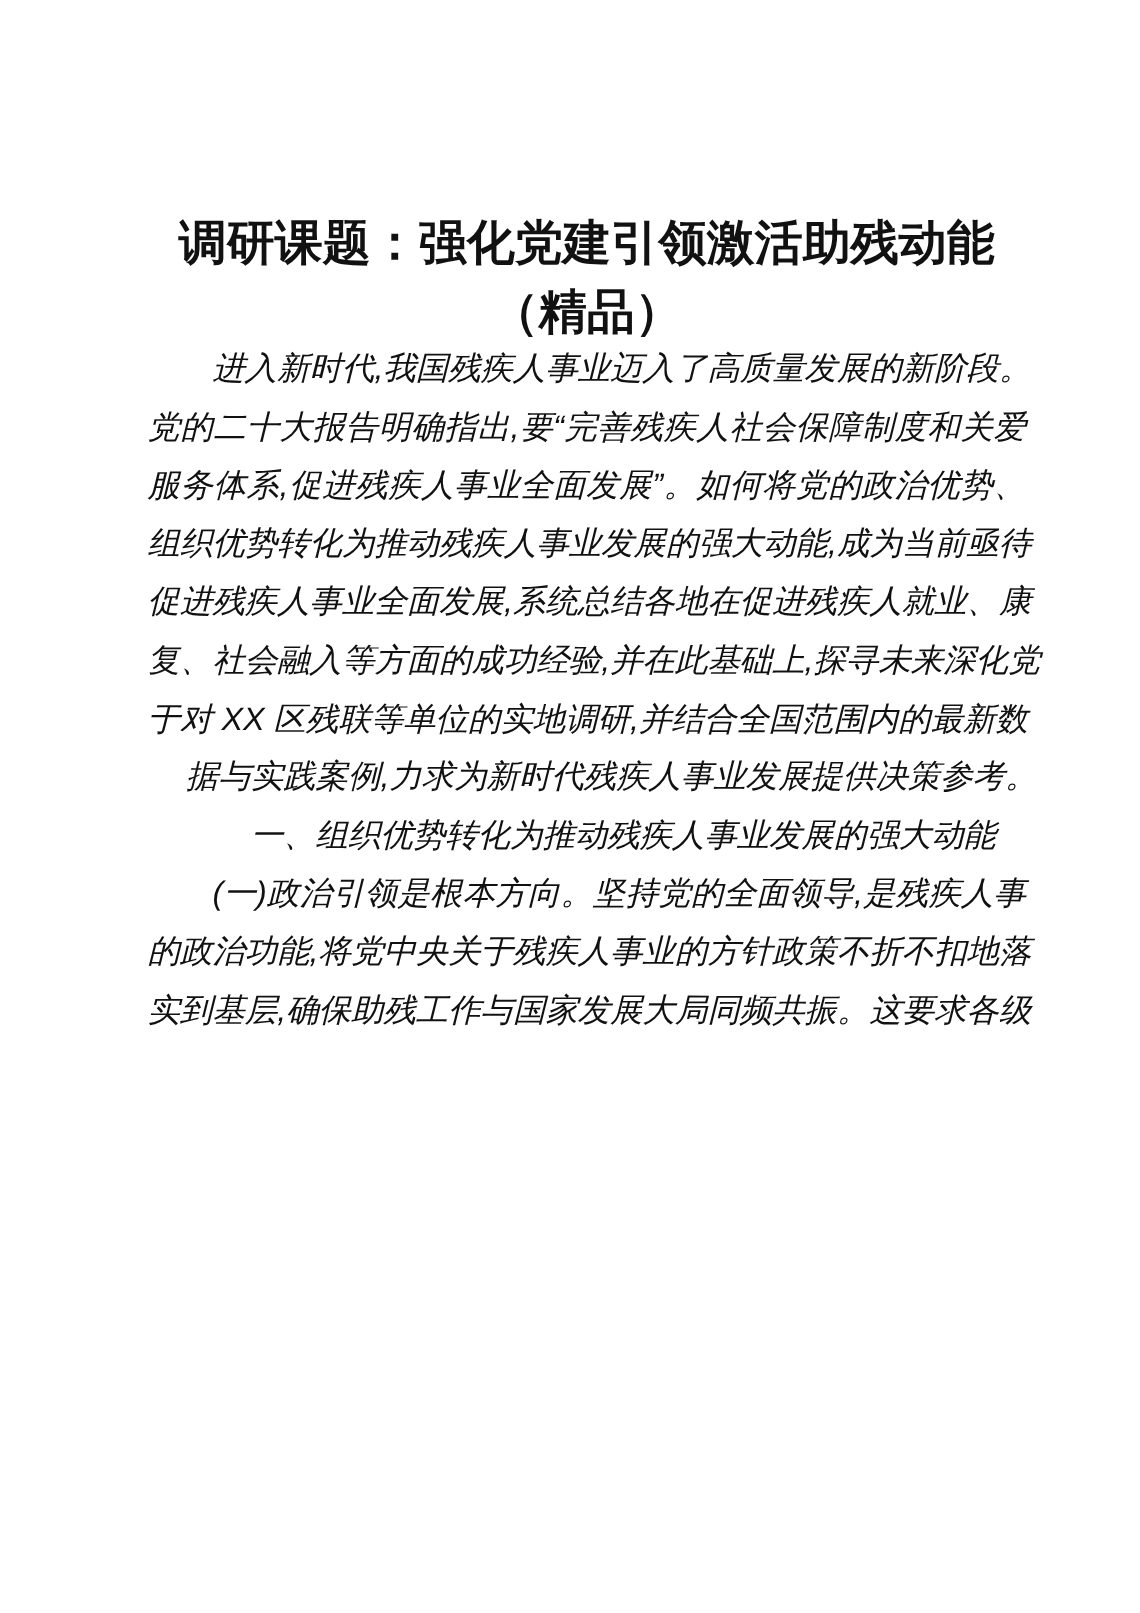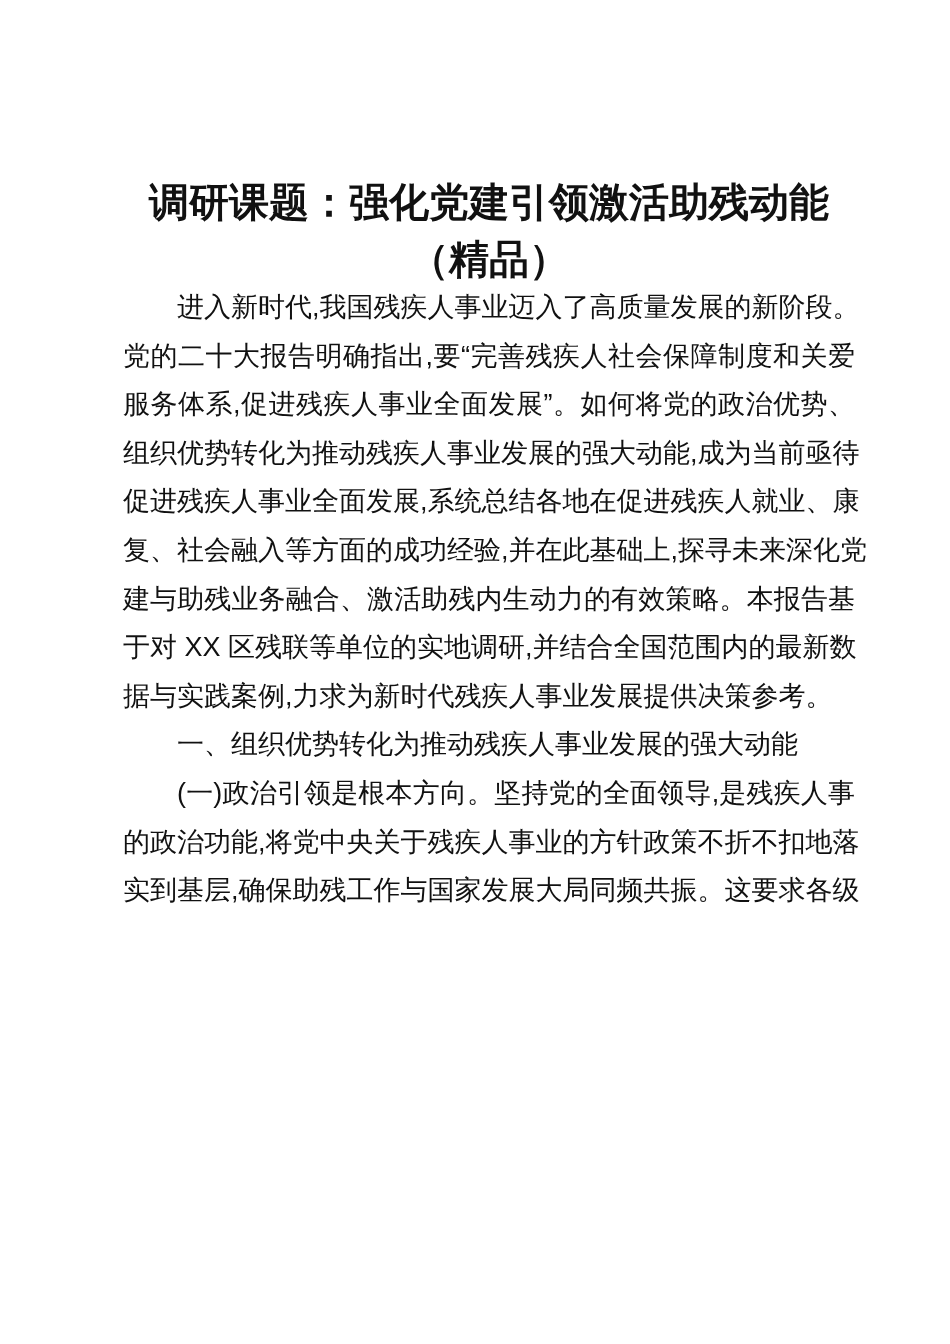--- a/index.html
+++ b/index.html
@@ -30,24 +30,26 @@
     top: 283px;
     width: 732px;
     font-size: 27px;
     line-height: 48.6px;
   }
   .para { margin: 0; }
   .line {
     white-space: nowrap;
     text-align: justify;
     text-align-last: justify;
+    font-style: italic;
   }
   .line.short {
     text-align: center;
     text-align-last: left;
+    margin-left: 32px;
   }
   .line.first { text-indent: 54px; }
   .page-footer {
     position: absolute;
     left: 0;
     top: 1234px;
     width: 950px;
     text-align: center;
     font-family: "Liberation Serif", serif;
     font-size: 24px;
@@ -69,21 +71,20 @@
 
   <div class="doc-body">
 
     <div class="para">
       <div class="line first">进入新时代,我国残疾人事业迈入了高质量发展的新阶段。</div>
       <div class="line">党的二十大报告明确指出,要“完善残疾人社会保障制度和关爱</div>
       <div class="line">服务体系,促进残疾人事业全面发展”。如何将党的政治优势、</div>
       <div class="line">组织优势转化为推动残疾人事业发展的强大动能,成为当前亟待</div>
       <div class="line">促进残疾人事业全面发展,系统总结各地在促进残疾人就业、康</div>
       <div class="line">复、社会融入等方面的成功经验,并在此基础上,探寻未来深化党</div>
-      <div class="line">建与助残业务融合、激活助残内生动力的有效策略。本报告基</div>
       <div class="line">于对 XX 区残联等单位的实地调研,并结合全国范围内的最新数</div>
       <div class="line short">据与实践案例,力求为新时代残疾人事业发展提供决策参考。</div>
     </div>
 
     <div class="para">
       <div class="line short first">一、组织优势转化为推动残疾人事业发展的强大动能</div>
     </div>
 
 
     <div class="para">

